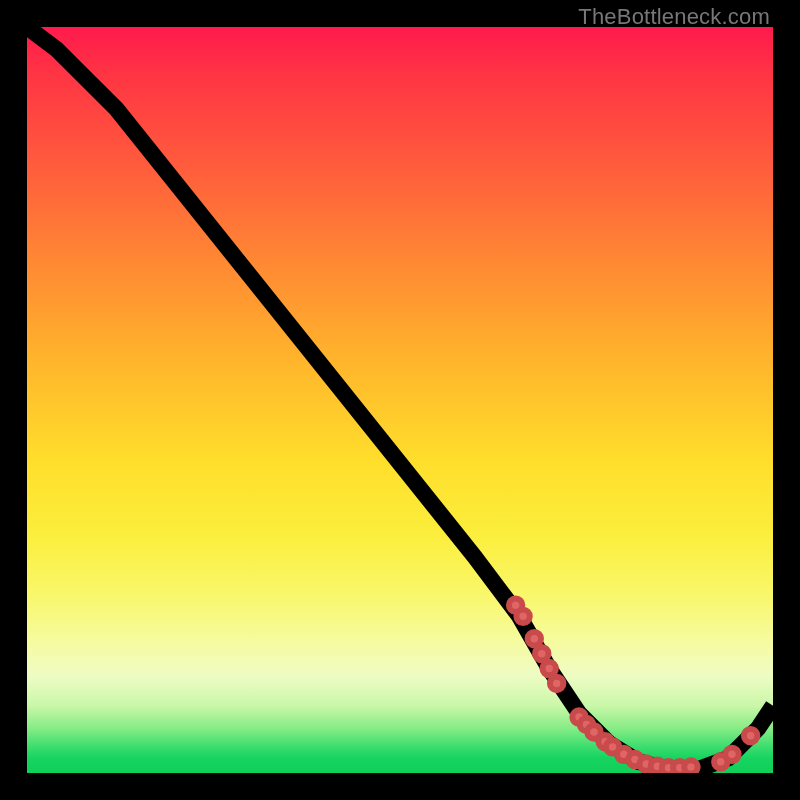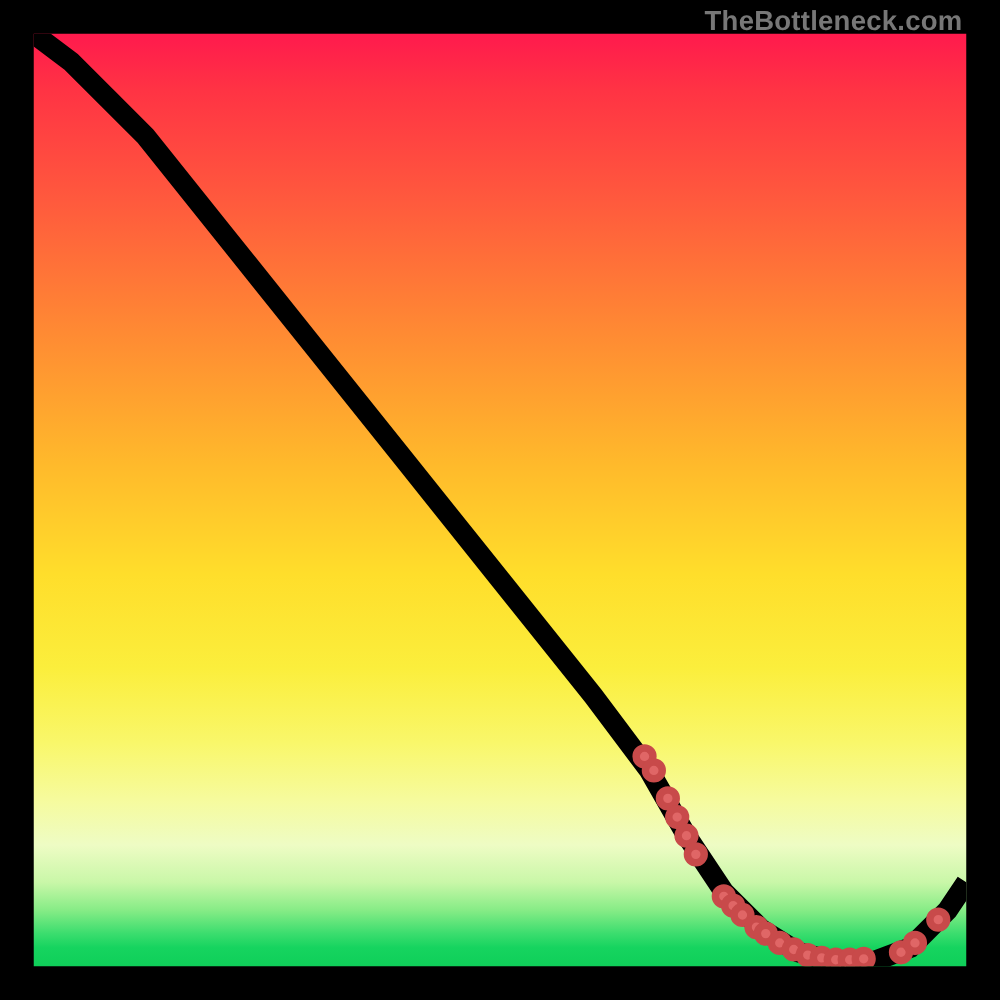--- a/index.html
+++ b/index.html
@@ -41,21 +41,20 @@
     );
   }
   .watermark {
     position: absolute;
     top: 4px;
     right: 30px;
     font-family: Arial, Helvetica, sans-serif;
     font-size: 22px;
     color: #777777;
     letter-spacing: 0.2px;
-    font-weight: bold;
   }
   svg.curve {
     position: absolute;
     left: 0;
     top: 0;
     width: 746px;
     height: 746px;
   }
   .curve-line {
     fill: none;

